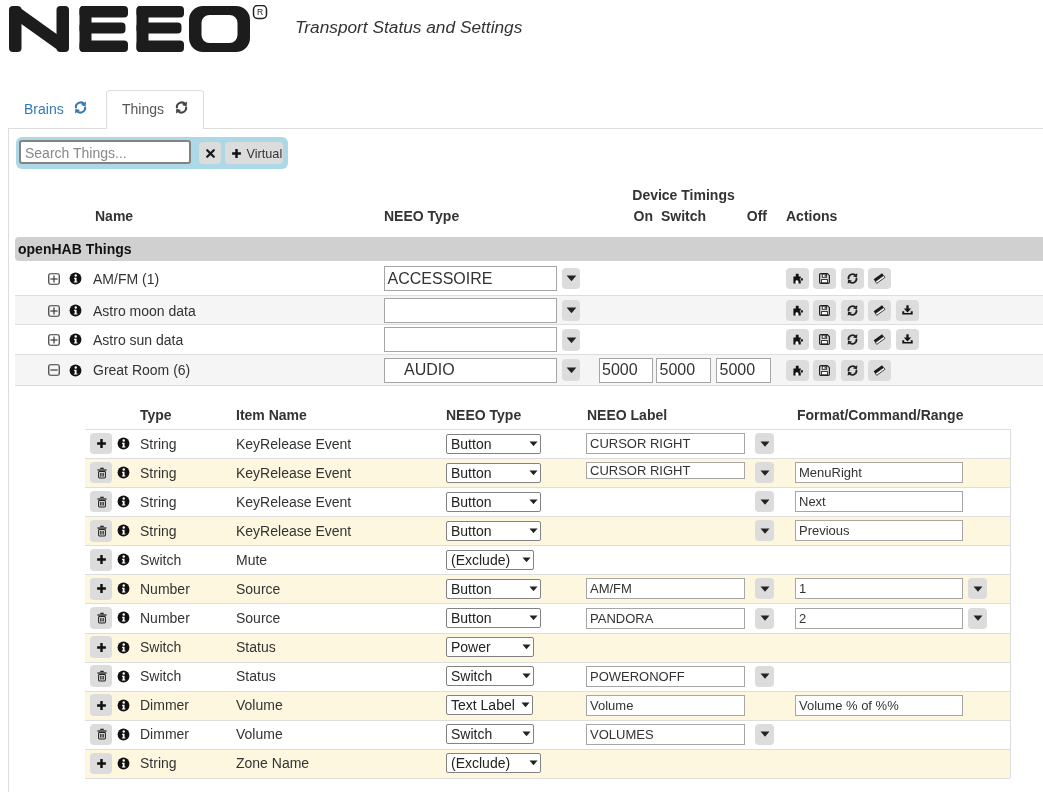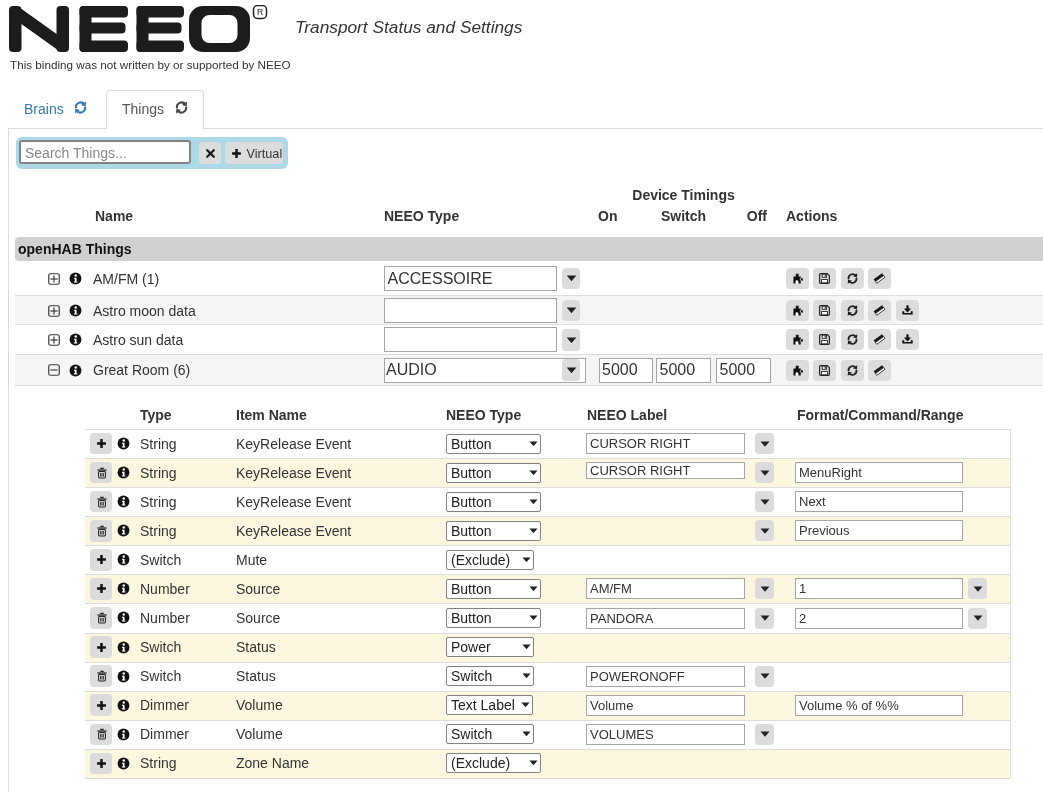--- a/index.html
+++ b/index.html
@@ -28,21 +28,20 @@
 <rect x="127.5" y="1" width="47.5" height="11.5" rx="4"></rect>
 <rect x="127.5" y="17.5" width="45" height="11" rx="4"></rect>
 <rect x="127.5" y="35.5" width="47.5" height="11.5" rx="4"></rect>
 <path d="M180 15 A14 14 0 0 1 194 1 H227 A14 14 0 0 1 241 15 V33 A14 14 0 0 1 227 47 H194 A14 14 0 0 1 180 33 Z
 M192.5 18 A8 8 0 0 1 200.5 10 H220.5 A8 8 0 0 1 228.5 18 V30 A8 8 0 0 1 220.5 38 H200.5 A8 8 0 0 1 192.5 30 Z" fill-rule="evenodd"></path>
 </g>
 <rect x="244.5" y="0.5" width="13" height="13" rx="4" fill="none" stroke="#222" stroke-width="1.5"></rect>
 <text x="251" y="10.3" font-size="8.6" fill="#222" text-anchor="middle" font-family="Liberation Sans">R</text>
 </svg>
 <div class="txt" style="left:295px;top:17px;font-size:17.3px;font-style:italic;color:#333;">Transport Status and Settings</div>
-<div class="txt" style="left:10px;top:57.5px;font-size:11.7px;color:#333;">This binding was not written by or supported by NEEO</div>
 <div class="r" style="left:8px;top:128px;width:1100px;height:700px;border:1px solid #ddd;border-right:none;border-bottom:none;box-sizing:border-box;"></div>
 <div class="txt" style="left:24px;top:101px;color:#337ab7;">Brains</div>
 <svg class="r" style="left:73px;top:100px" width="15" height="15" viewBox="0 0 16 16">
 <path d="M3.2 8.8 A5.1 5.1 0 0 1 12.2 4.6" fill="none" stroke="#337ab7" stroke-width="2.2"></path>
 <path d="M13.9 1.6 L13.5 6.8 L8.5 5.3 Z" fill="#337ab7"></path>
 <path d="M12.8 7.2 A5.1 5.1 0 0 1 3.8 11.4" fill="none" stroke="#337ab7" stroke-width="2.2"></path>
 <path d="M2.1 14.4 L2.5 9.2 L7.5 10.7 Z" fill="#337ab7"></path>
 </svg>
 <div class="r" style="left:106px;top:90px;width:98px;height:39px;background:#fff;border:1px solid #ddd;border-bottom:none;border-radius:4px 4px 0 0;box-sizing:border-box;"></div>
 <div class="txt" style="left:122px;top:101px;color:#555;">Things</div>
@@ -60,21 +59,21 @@
 <path d="M3.2 3.2 L12.8 12.8 M12.8 3.2 L3.2 12.8" stroke="#1a1a1a" stroke-width="3.3" stroke-linecap="round"></path>
 </svg>
 <div class="btn" style="left:225px;top:141.5px;width:58px;height:22.5px;"></div>
 <svg class="r" style="left:229.5px;top:146.5px" width="13" height="13" viewBox="0 0 16 16">
 <path d="M8 2.6 V13.4 M2.6 8 H13.4" stroke="#111" stroke-width="3"></path>
 </svg>
 <div class="txt" style="left:246.5px;top:146.5px;font-size:12.7px;color:#333;text-align:center;">Virtual</div>
 <div class="txt b" style="left:630px;top:187px;width:107px;text-align:center;">Device Timings</div>
 <div class="txt b" style="left:95px;top:208px;">Name</div>
 <div class="txt b" style="left:384px;top:208px;">NEEO Type</div>
-<div class="txt b" style="left:598px;top:208px;width:55px;text-align:left;">On</div>
+<div class="txt b" style="left:598px;top:208px;width:55px;text-align:right;">On</div>
 <div class="txt b" style="left:656px;top:208px;width:55px;text-align:center;">Switch</div>
 <div class="txt b" style="left:712px;top:208px;width:55px;text-align:right;">Off</div>
 <div class="txt b" style="left:786px;top:208px;">Actions</div>
 <div class="r" style="left:15px;top:237px;width:1028px;height:24px;background:#d0d0d0;border-radius:4px 0 0 4px;"></div>
 <div class="txt b" style="left:18px;top:241px;color:#111;">openHAB Things</div>
 <div class="r" style="left:15px;top:261px;width:1028px;height:35px;background:#fff;border-bottom:1px solid #ddd;box-sizing:border-box;"></div>
 <svg class="r" style="left:47.5px;top:272.5px" width="12" height="12" viewBox="0 0 16 16">
 <rect x="1" y="1" width="14" height="14" rx="2.4" fill="none" stroke="#3a3a3a" stroke-width="1.6"></rect>
 <path d="M3.2 8 H12.8" stroke="#3a3a3a" stroke-width="1.6"></path>
       <path d="M8 3.2 V12.8" stroke="#3a3a3a" stroke-width="1.6"></path>
@@ -221,21 +220,21 @@
 <svg class="r" style="left:47.5px;top:364.0px" width="12" height="12" viewBox="0 0 16 16">
 <rect x="1" y="1" width="14" height="14" rx="2.4" fill="none" stroke="#3a3a3a" stroke-width="1.6"></rect>
 <path d="M3.2 8 H12.8" stroke="#3a3a3a" stroke-width="1.6"></path>
 </svg>
 <svg class="r" style="left:68.5px;top:363.5px" width="13" height="13" viewBox="0 0 16 16">
 <circle cx="8" cy="8" r="7.3" fill="#111"></circle>
 <circle cx="8.3" cy="4.2" r="1.5" fill="#fff"></circle>
 <path d="M6.3 7.2 h3 v4.4 h1 v1.3 H6 v-1.3 h1.1 v-3 h-0.8 z" fill="#fff"></path>
 </svg>
 <div class="txt" style="left:93px;top:362.0px;">Great Room (6)</div>
-<div class="inp" style="left:384px;top:357.5px;width:202px;height:25px;font-size:16px;padding-left:1px;">AUDIO</div>
+<div class="inp" style="left:384px;top:357.5px;width:173px;height:25px;font-size:16px;padding-left:19px;">AUDIO</div>
 <div class="btn" style="left:561.5px;top:359.25px;width:18.5px;height:21.5px;"></div>
 <svg class="r" style="left:565.5px;top:366.8px" width="11" height="6.5" viewBox="0 0 10 6">
 <path d="M0.5 0.5 H9.5 L5 5.7 Z" fill="#222"></path>
 </svg>
 <div class="inp" style="left:598.5px;top:357.5px;width:54.5px;height:25px;font-size:16px;padding-left:2.5px;">5000</div>
 <div class="inp" style="left:656px;top:357.5px;width:55px;height:25px;font-size:16px;padding-left:2.5px;">5000</div>
 <div class="inp" style="left:716px;top:357.5px;width:55px;height:25px;font-size:16px;padding-left:2.5px;">5000</div>
 <div class="btn" style="left:785.5px;top:359.5px;width:23px;height:21px;border-radius:4px;"></div>
 <svg class="r" style="left:790.5px;top:363.5px" width="13" height="13" viewBox="0 0 16 16">
 <path d="M3 5.4 H5.9 V2.2 H9.4 V5.4 H12 V14 H9.2 V11.5 H6 V14 H3 Z M10.9 7.6 V10.4 H14.6 V7.6 Z" fill="#111" fill-rule="evenodd"></path>

